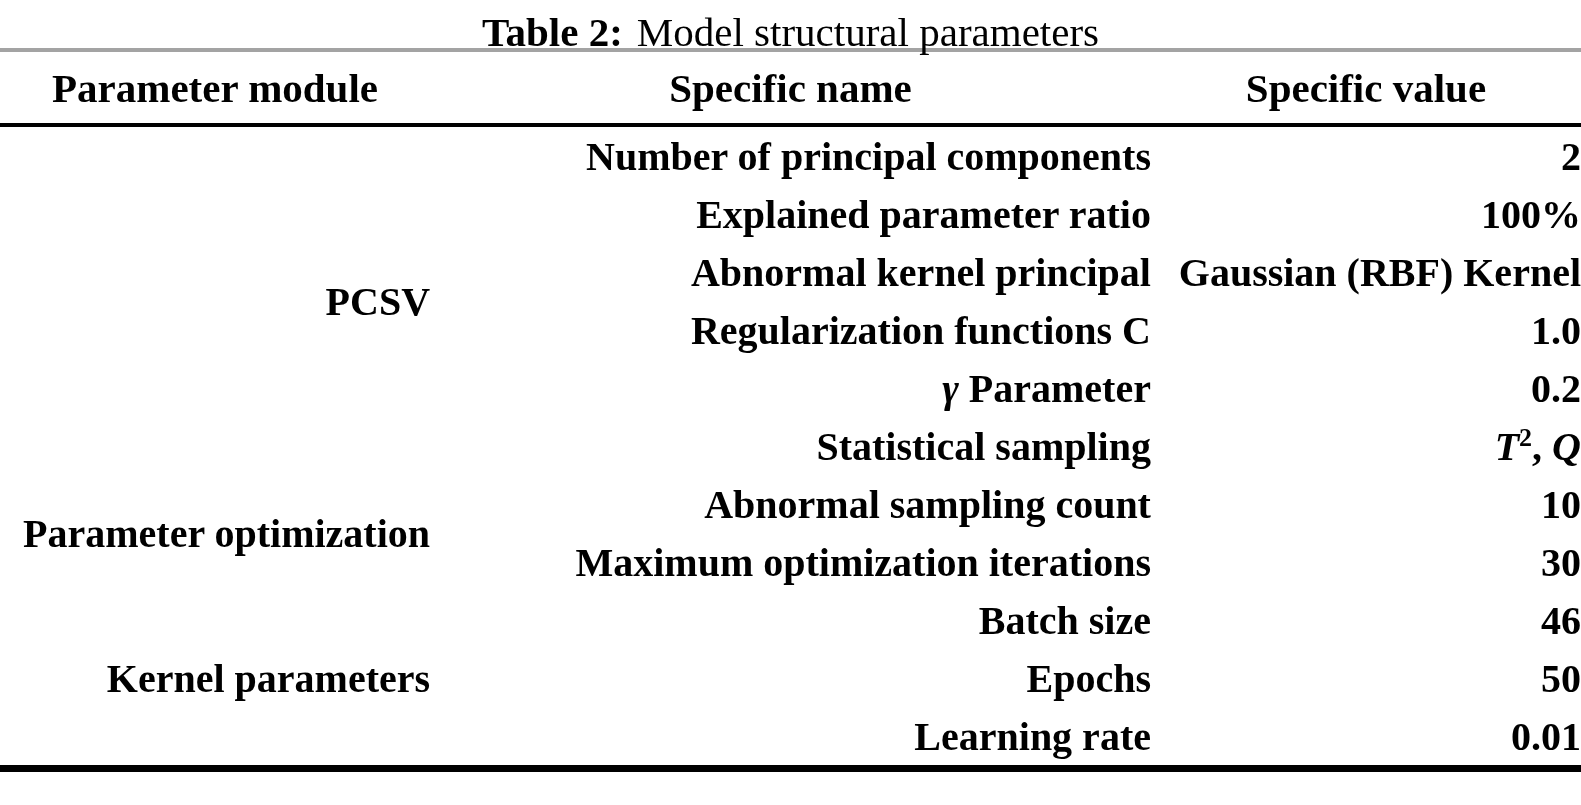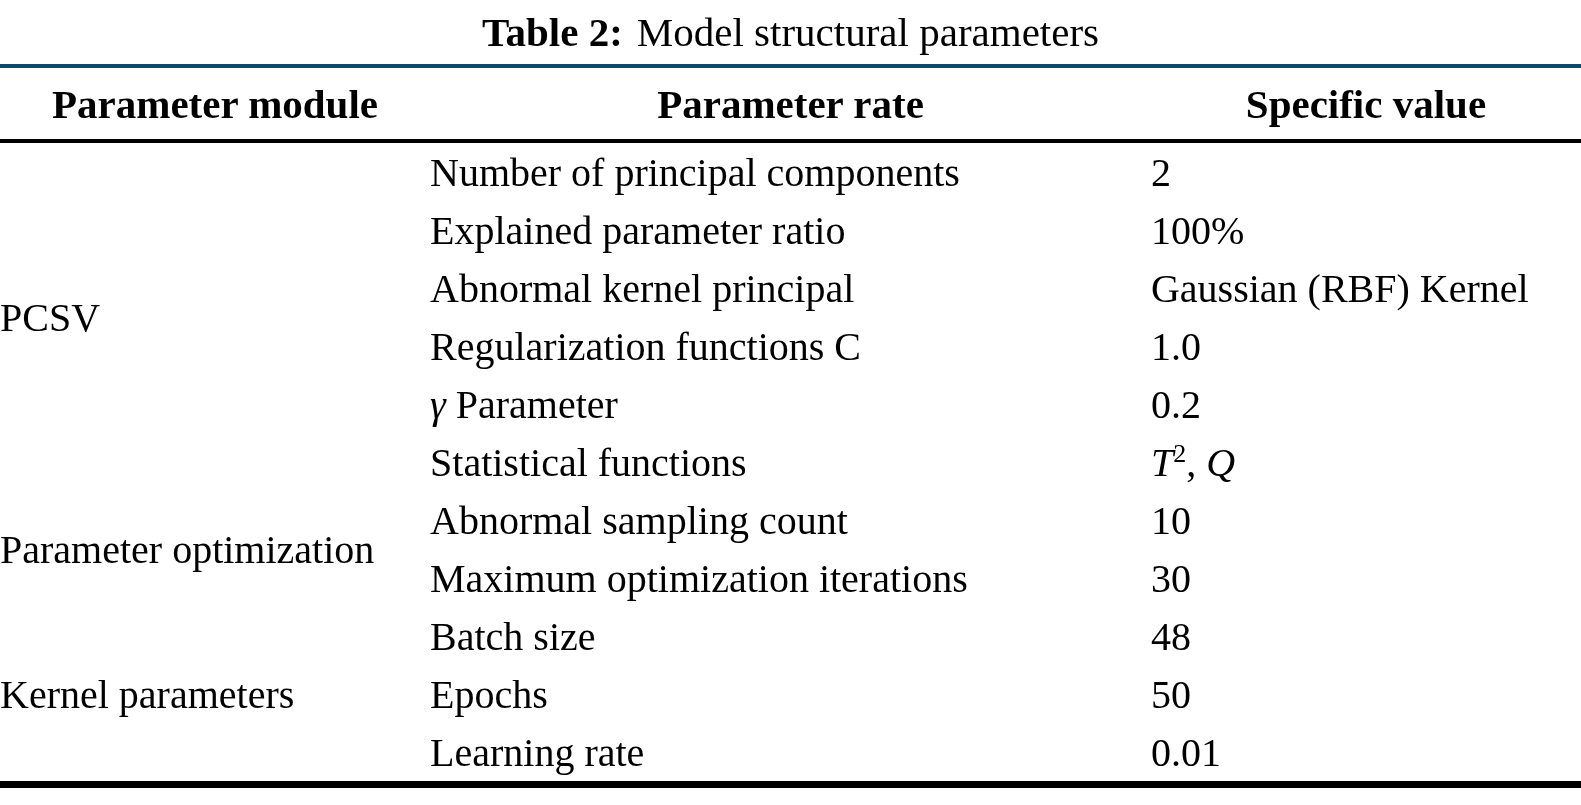--- a/index.html
+++ b/index.html
@@ -7,56 +7,57 @@
     width: 1581px;
     height: 805px;
     background: #ffffff;
     color: #000000;
     font-family: "Liberation Serif", serif;
     overflow: hidden;
   }
   .caption {
     text-align: center;
     font-size: 41px;
-    height: 64px;
+    height: 48px;
     padding-top: 8px;
     box-sizing: border-box;
     white-space: nowrap;
     border-radius: 14px;
   }
   .caption .lbl {
     font-weight: bold;
     margin-right: 14px;
   }
   table.params {
     width: 1581px;
     table-layout: fixed;
     border-collapse: collapse;
-    border-top: 4px solid #0c4a6e;
+    border-top: 4px solid #a3a3a3;
     border-bottom: 7px solid #000000;
     font-size: 40px;
   }
   col.c1 { width: 27.2%; }
   col.c2 { width: 45.6%; }
   col.c3 { width: 27.2%; }
   thead th {
     font-weight: bold;
     font-size: 41px;
     height: 71px;
     text-align: center;
     vertical-align: middle;
     border-bottom: 4px solid #000000;
     padding: 0;
   }
   tbody td {
     height: 58px;
-    text-align: left;
+    text-align: right;
     vertical-align: middle;
     padding: 0;
     white-space: nowrap;
+    font-weight: bold;
   }
   .mi { font-style: italic; }
   sup {
     font-size: 26px;
     line-height: 0;
   }
 </style>
 </head>
 <body>
 
@@ -68,21 +69,21 @@
 
   <table class="params">
     <colgroup>
       <col class="c1">
         <col class="c2">
         <col class="c3">
     </colgroup>
     <thead>
       <tr>
         <th>Parameter module</th>
-        <th>Parameter rate</th>
+        <th>Specific name</th>
         <th>Specific value</th>
       </tr>
     </thead>
     <tbody>
       <tr>
         <td rowspan="6">PCSV</td>
         <td>Number of principal components</td>
         <td>2</td>
       </tr>
       <tr>
@@ -95,36 +96,36 @@
       </tr>
       <tr>
         <td>Regularization functions C</td>
         <td>1.0</td>
       </tr>
       <tr>
         <td><span class="mi">γ</span> <span>Parameter</span></td>
         <td>0.2</td>
       </tr>
       <tr>
-        <td>Statistical functions</td>
+        <td>Statistical sampling</td>
         <td><span class="mi">T</span><sup>2</sup><span>,</span> <span class="mi">Q</span></td>
       </tr>
       <tr>
         <td rowspan="2">Parameter optimization</td>
         <td>Abnormal sampling count</td>
         <td>10</td>
       </tr>
       <tr>
         <td>Maximum optimization iterations</td>
         <td>30</td>
       </tr>
       <tr>
         <td rowspan="3">Kernel parameters</td>
         <td>Batch size</td>
-        <td>48</td>
+        <td>46</td>
       </tr>
       <tr>
         <td>Epochs</td>
         <td>50</td>
       </tr>
       <tr>
         <td>Learning rate</td>
         <td>0.01</td>
       </tr>
     </tbody>

